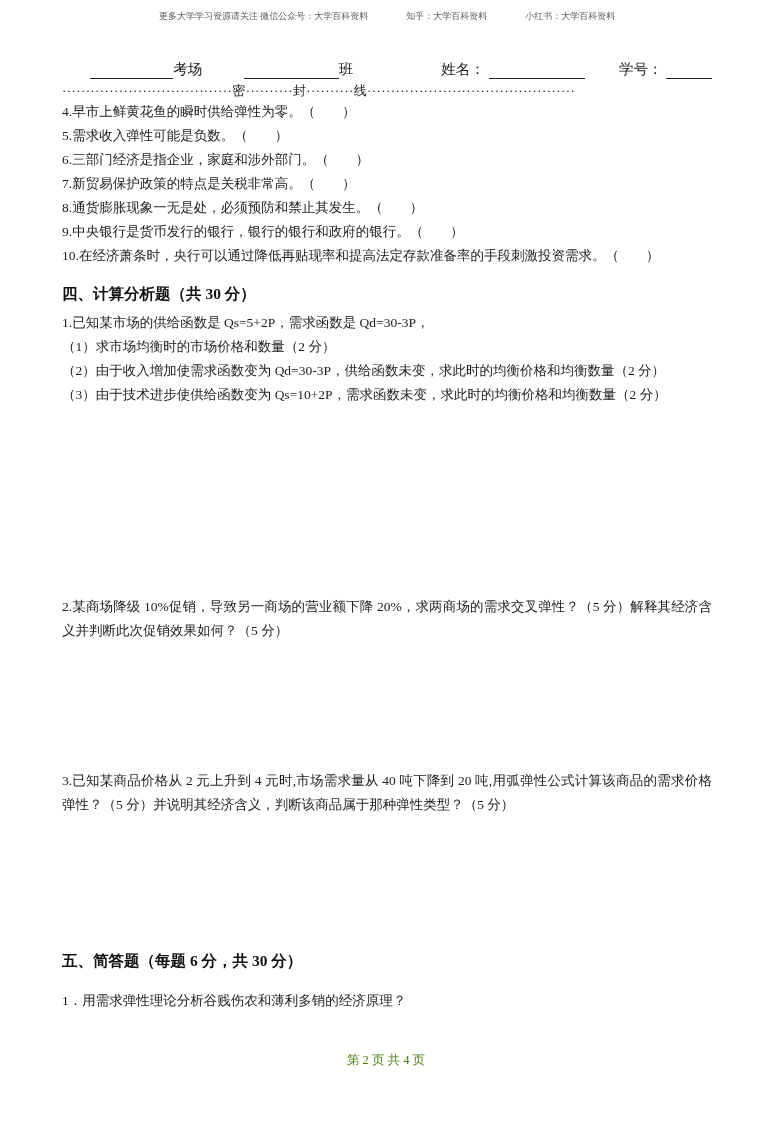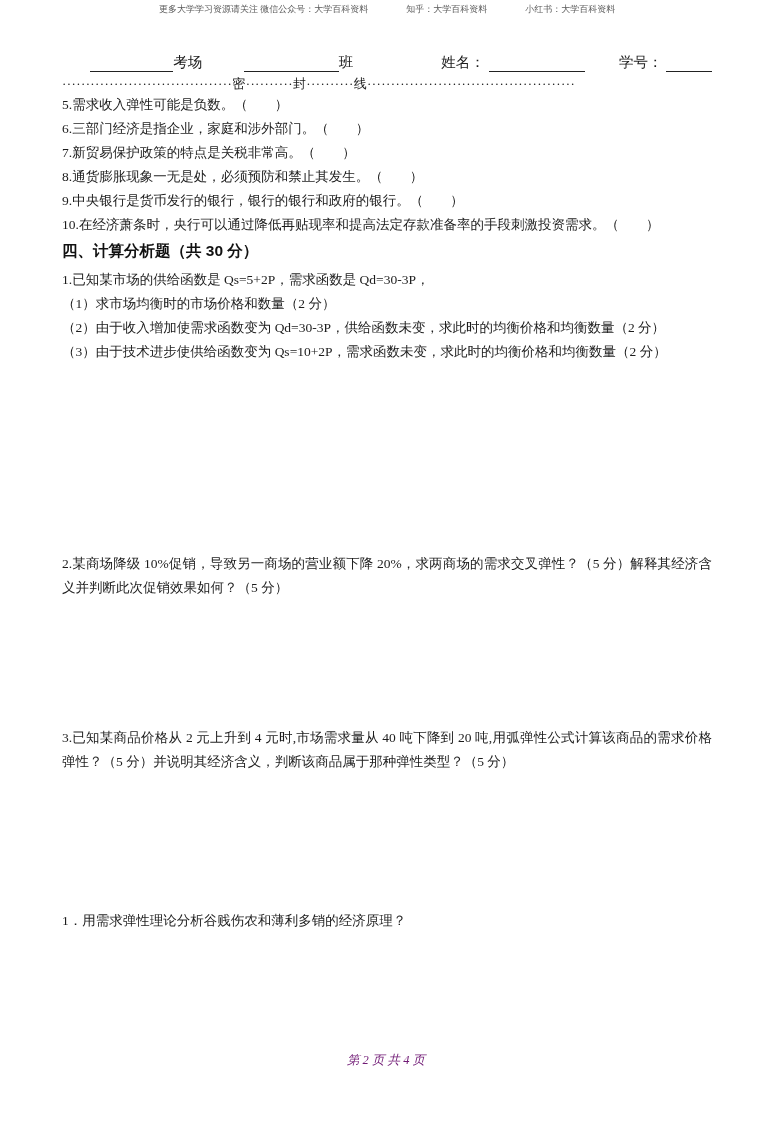--- a/index.html
+++ b/index.html
@@ -12,21 +12,21 @@
     overflow: hidden;
   }
   .page {
     position: relative;
     width: 772px; height: 1122px;
     padding: 0 60px 0 62px;
     background: #fff;
   }
   
   .watermark {
-    padding-top: 3px;
+    padding-top: 10px;
     display: flex;
     justify-content: center;
     gap: 38px;
     font-size: 9px;
     color: #5a5a5a;
     white-space: nowrap;
   }
   
   .exam-fields {
     margin-top: 36px;
@@ -59,45 +59,44 @@
     width: 650px;
     color: #1c1c1c;
   }
   .tf-item {
     font-size: 13.5px;
     line-height: 24px;
     white-space: nowrap;
   }
   .tf-item:first-of-type { margin-top: 7px; }
   .sec-title {
-    font-family: Liberation Sans, sans-serif;
+    font-family: Liberation Serif, serif;
     font-weight: 700;
     font-size: 15.5px;
     line-height: 22px;
-    margin-top: 3px;
+    margin-top: 15px;
     color: #111;
   }
   .para {
     font-size: 13.5px;
     line-height: 24px;
     text-align: justify;
   }
   .para.first { margin-top: 6px; }
   .spacer-1 { height: 188px; }
   .spacer-2 { height: 126px; }
   .spacer-3 { height: 118px; }
   .q-after-title { margin-top: 17px; }
   .footer {
     position: absolute;
     left: 0; right: 0;
     top: 1052px;
     text-align: center;
     font-size: 12.5px;
-    color: #701a75;
-    font-style: italic;
+    color: #4d7c0f;
   }
 </style>
 </head>
 <body>
 
 <div class="page">
 
   <div class="watermark">
     <span>更多大学学习资源请关注 微信公众号：大学百科资料</span>
     <span>知乎：大学百科资料</span>
@@ -110,20 +109,21 @@
     <span class="blank w2"></span>
     <span class="lbl">班</span>
     <span class="lbl g2">姓名：</span>
     <span class="blank w3"></span>
     <span class="lbl g3">学号：</span>
     <span class="blank w4"></span>
   </div>
 
   <div class="seal">····································密··········封··········线············································</div>
 
+  <div class="tf-item">4.早市上鲜黄花鱼的瞬时供给弹性为零。（　　）</div>
   <div class="tf-item">5.需求收入弹性可能是负数。（　　）</div>
   <div class="tf-item">6.三部门经济是指企业，家庭和涉外部门。（　　）</div>
   <div class="tf-item">7.新贸易保护政策的特点是关税非常高。（　　）</div>
   <div class="tf-item">8.通货膨胀现象一无是处，必须预防和禁止其发生。（　　）</div>
   <div class="tf-item">9.中央银行是货币发行的银行，银行的银行和政府的银行。（　　）</div>
   <div class="tf-item">10.在经济萧条时，央行可以通过降低再贴现率和提高法定存款准备率的手段刺激投资需求。（　　）</div>
 
   <h2 class="sec-title">四、计算分析题（共 30 分）</h2>
 
   <div class="para first">1.已知某市场的供给函数是 Qs=5+2P，需求函数是 Qd=30-3P，</div>
@@ -134,18 +134,19 @@
   <div class="spacer-1"></div>
 
   <div class="para">2.某商场降级 10%促销，导致另一商场的营业额下降 20%，求两商场的需求交叉弹性？（5 分）解释其经济含义并判断此次促销效果如何？（5 分）</div>
 
   <div class="spacer-2"></div>
 
   <div class="para">3.已知某商品价格从 2 元上升到 4 元时,市场需求量从 40 吨下降到 20 吨,用弧弹性公式计算该商品的需求价格弹性？（5 分）并说明其经济含义，判断该商品属于那种弹性类型？（5 分）</div>
 
   <div class="spacer-3"></div>
 
+  <h2 class="sec-title">五、简答题（每题 6 分，共 30 分）</h2>
 
   <div class="para q-after-title">1．用需求弹性理论分析谷贱伤农和薄利多销的经济原理？</div>
 
   <div class="footer">第 2 页 共 4 页</div>
 
 </div>
 
 </body></html>

